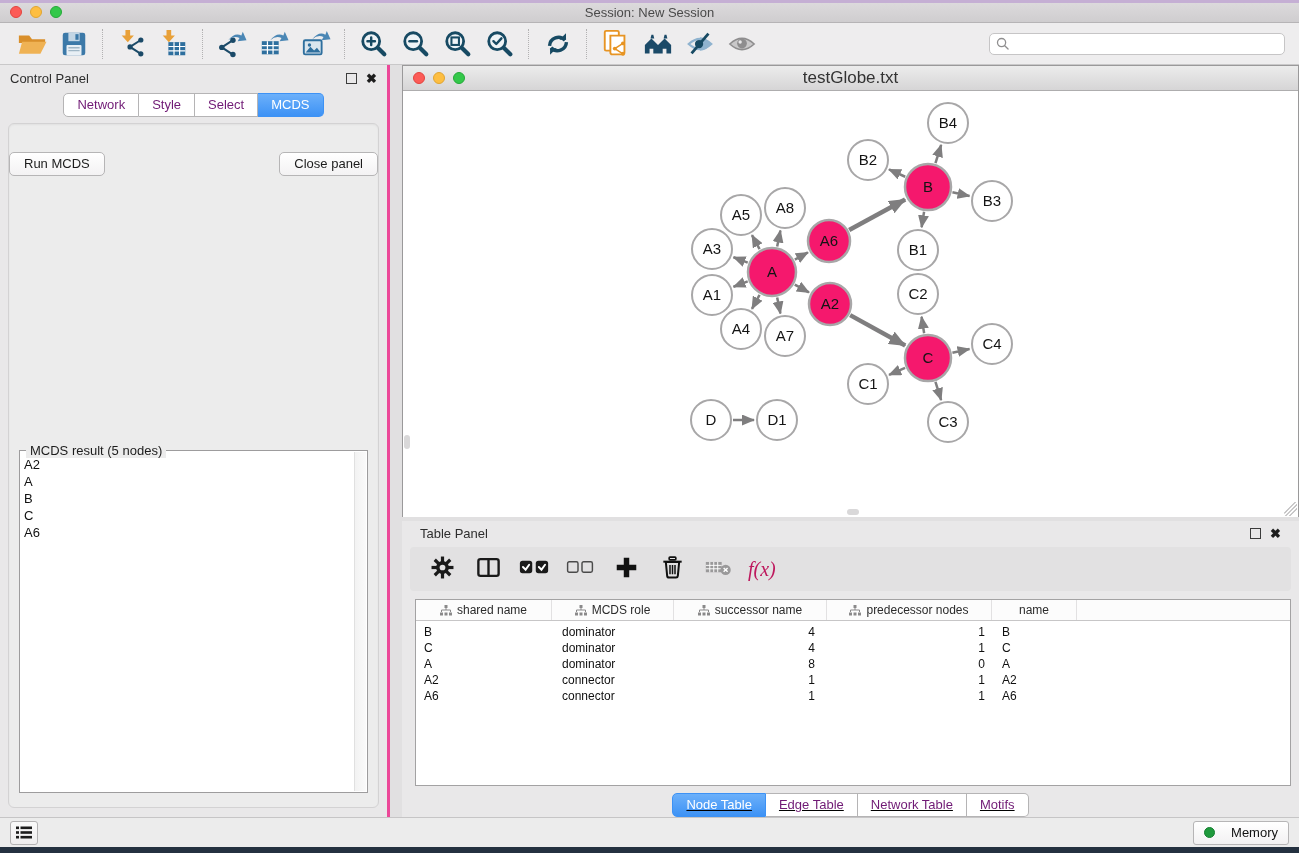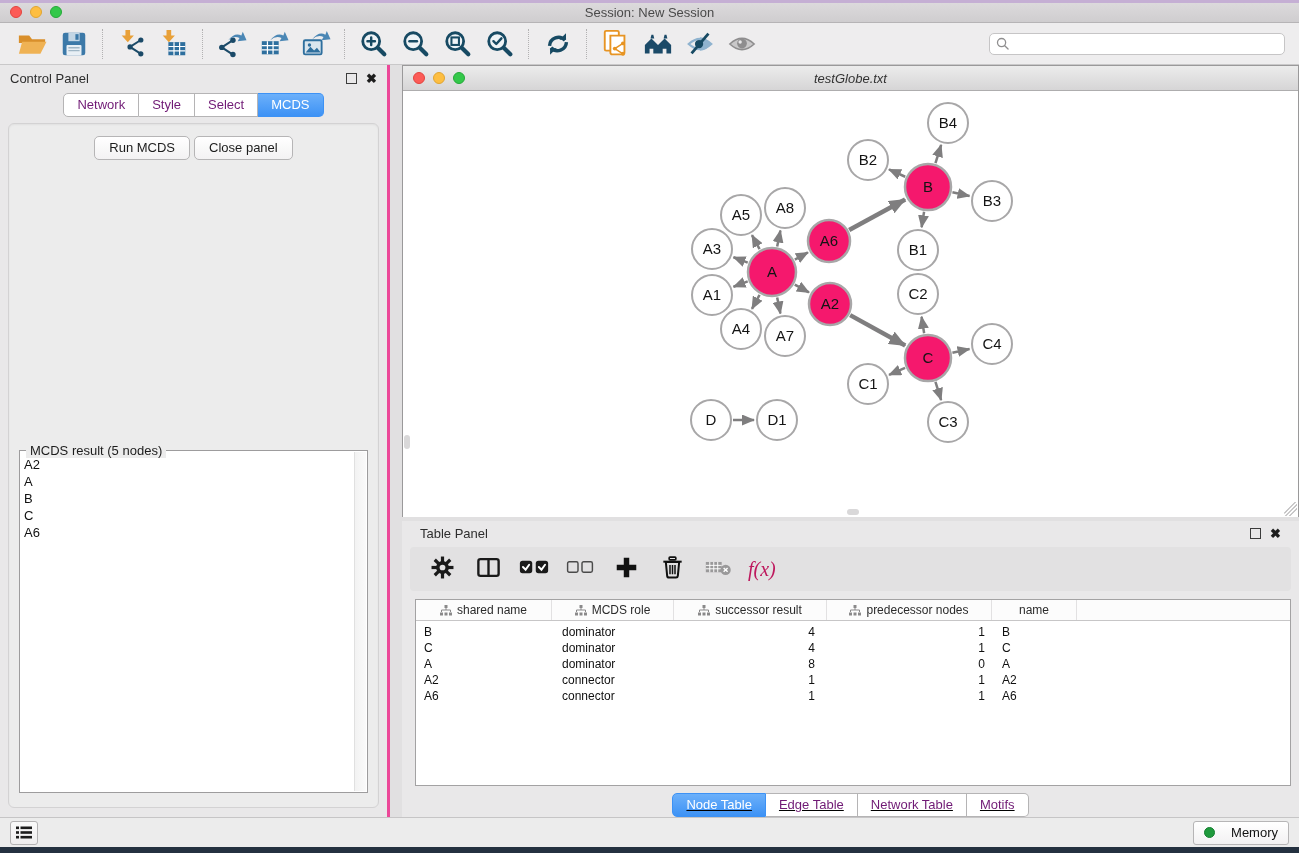--- a/index.html
+++ b/index.html
@@ -55,40 +55,40 @@
             border:1px solid #d3d2d3;border-radius:6px;box-shadow:inset 0 1px 2px rgba(0,0,0,.05);}
   .opt-label{margin-top:14px;text-align:center;font-size:13px;color:#1f1f1f;}
   .dropdown{margin:9px auto 0;width:318px;height:24px;background:#fff;border:1px solid #b3b2b3;
             border-radius:5px;display:flex;align-items:center;box-sizing:border-box;cursor:default;}
   .dd-text{flex:1;font-size:13px;color:#1c1c1c;padding-left:8px;white-space:nowrap;overflow:hidden;}
   .dd-stepper{width:20px;align-self:stretch;background:linear-gradient(#6fb2fb,#3d92f5);
               border-radius:0 4px 4px 0;display:flex;flex-direction:column;align-items:center;justify-content:center;gap:2px;}
   .chev{width:0;height:0;border-left:4px solid transparent;border-right:4px solid transparent;}
   .chev.up{border-bottom:4px solid #fff;}
   .chev.down{border-top:4px solid #fff;}
-  .btn-row{margin-top:12px;display:flex;justify-content:center;gap:4px;}
+  .btn-row{margin-top:28px;display:flex;justify-content:space-between;gap:4px;}
   .push-btn{font-size:13px;color:#1c1c1c;background:linear-gradient(#ffffff,#f3f2f3);
             border:1px solid #b6b5b6;border-radius:5px;padding:3px 14px 4px;cursor:default;
             font-family:"Liberation Sans",sans-serif;}
 
   .result-box{position:absolute;left:10px;right:10px;top:326px;bottom:14px;
               border:1px solid #9d9c9d;background:#fff;}
   .result-legend{position:absolute;top:-8px;left:6px;background:#ececec;padding:0 4px;
                  font-size:13px;color:#1d1d1d;}
   .result-list{position:absolute;left:0;top:6px;right:12px;bottom:0;overflow:hidden;}
   .result-item{font-size:13px;color:#111;padding:0 0 1px 4px;line-height:16px;}
   .result-scroll{position:absolute;top:1px;right:1px;bottom:1px;width:11px;
                  background:linear-gradient(to right,#f2f2f2,#fafafa);border-left:1px solid #e0e0e0;}
 
   
   .net-window{position:absolute;left:402px;top:0;width:897px;height:452px;background:#fff;
               border:1px solid #9a999a;box-sizing:border-box;}
   .net-titlebar{position:relative;height:24px;background:linear-gradient(#ececec,#d6d5d6);
                 border-bottom:1px solid #aeadae;display:flex;align-items:center;justify-content:center;}
-  .net-title{font-size:13px;color:#333;font-style:italic;}
+  .net-title{font-size:17px;color:#333;}
   .net-canvas{position:relative;width:100%;height:426px;background:#fff;}
   .net-canvas svg{display:block;}
   .v-thumb{position:absolute;left:1px;top:344px;width:6px;height:14px;background:#d9d8d9;border-radius:3px;}
   .h-thumb{position:absolute;left:444px;bottom:2px;width:12px;height:6px;background:#d9d8d9;border-radius:3px;}
   .resize-grip{position:absolute;right:1px;bottom:1px;width:14px;height:14px;overflow:hidden;}
   .resize-grip i{position:absolute;width:22px;height:1px;background:#b0afb0;transform:rotate(-45deg);display:block;}
   .resize-grip i:nth-child(1){right:-6px;bottom:2px;}
   .resize-grip i:nth-child(2){right:-6px;bottom:6px;}
   .resize-grip i:nth-child(3){right:-6px;bottom:10px;}
 
@@ -614,21 +614,21 @@
               <span>MCDS role</span>
             </div>
             <div class="th">
               <svg width="12" height="11" viewBox="0 0 12 11">
   <rect x="4.5" y="0" width="3" height="3" fill="#8a898a"></rect>
   <path d="M6 3v2M1.5 7V5h9v2M1.5 5v2M10.5 5v2" stroke="#8a898a" stroke-width="1" fill="none"></path>
   <rect x="0" y="7.5" width="3" height="3" fill="#8a898a"></rect>
                 <rect x="4.5" y="7.5" width="3" height="3" fill="#8a898a"></rect>
                 <rect x="9" y="7.5" width="3" height="3" fill="#8a898a"></rect>
               </svg>
-              <span>successor result</span>
+              <span>successor name</span>
             </div>
             <div class="th">
               <svg width="12" height="11" viewBox="0 0 12 11">
   <rect x="4.5" y="0" width="3" height="3" fill="#8a898a"></rect>
   <path d="M6 3v2M1.5 7V5h9v2M1.5 5v2M10.5 5v2" stroke="#8a898a" stroke-width="1" fill="none"></path>
   <rect x="0" y="7.5" width="3" height="3" fill="#8a898a"></rect>
                 <rect x="4.5" y="7.5" width="3" height="3" fill="#8a898a"></rect>
                 <rect x="9" y="7.5" width="3" height="3" fill="#8a898a"></rect>
               </svg>
               <span>predecessor nodes</span>

